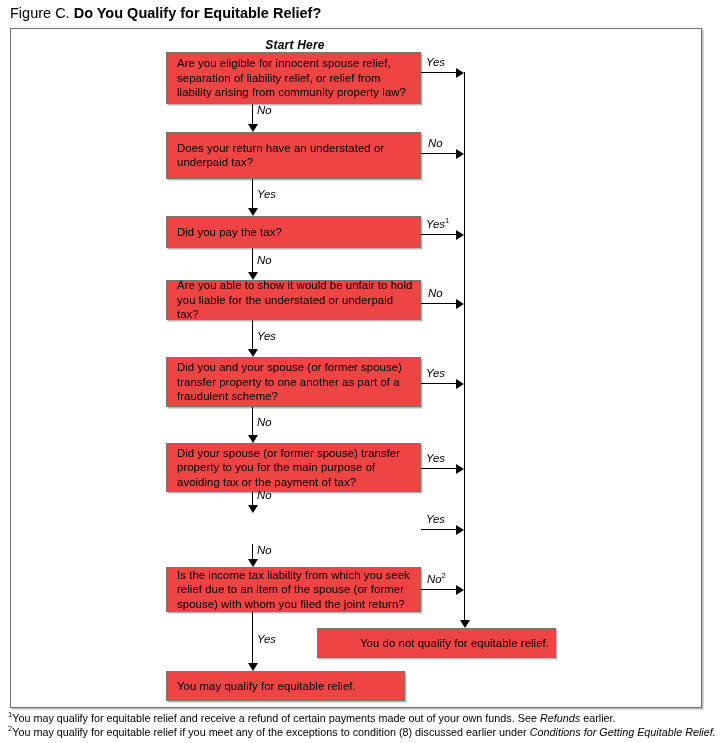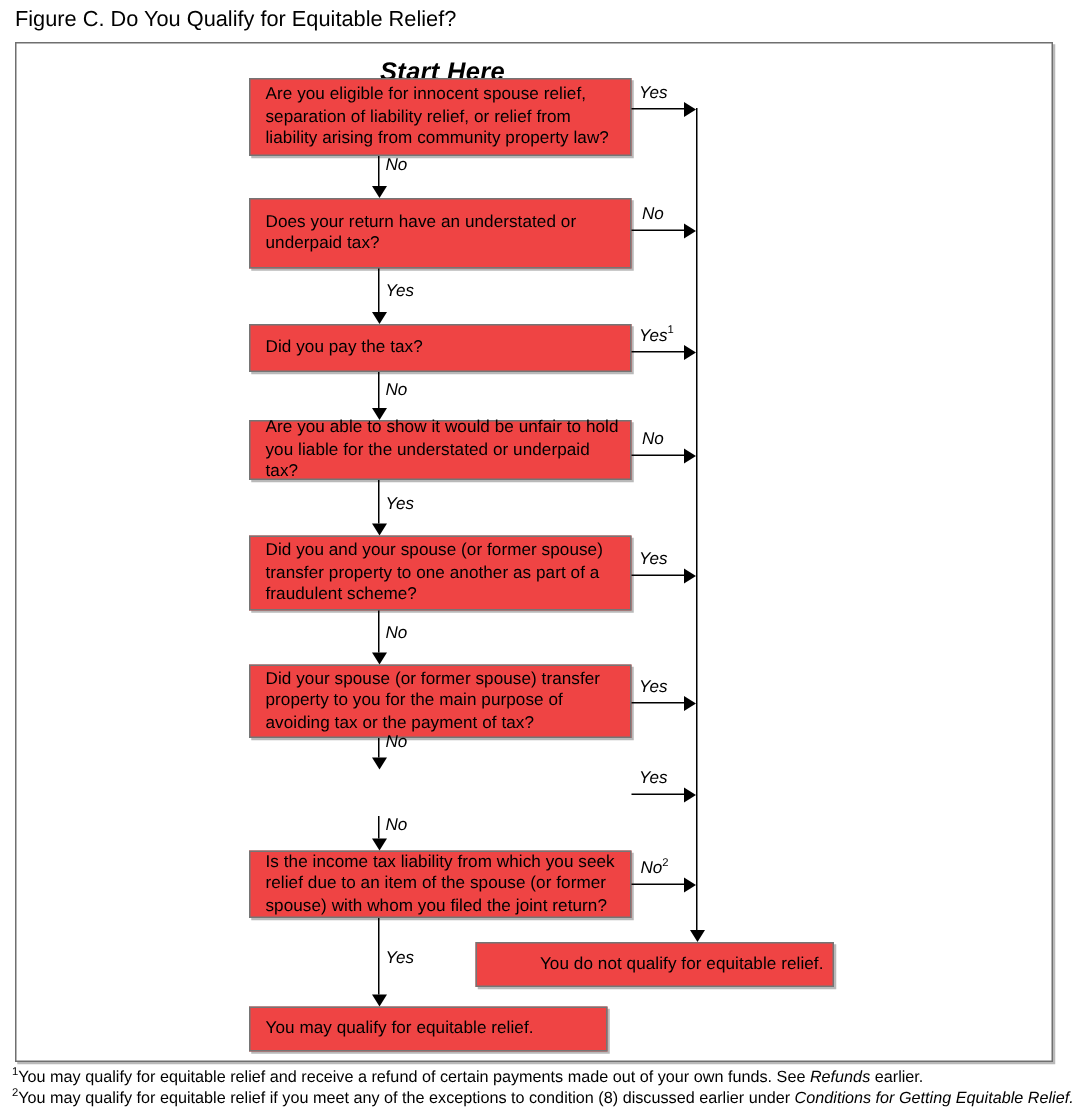--- a/index.html
+++ b/index.html
@@ -25,21 +25,21 @@
   
   #figure-title {
     position: absolute;
     left: 10px;
     top: 4px;
     font-size: 14.5px;
     line-height: 18px;
     white-space: nowrap;
   }
   #figure-title .fig-label { font-weight: normal; }
-  #figure-title .fig-name { font-weight: normal; }
+  #figure-title .fig-name { font-weight: bold; }
 
   
   #figure-frame {
     position: absolute;
     left: 10px;
     top: 28px;
     width: 692px;
     height: 680px;
     border: 1px solid #6f6f6f;
     box-sizing: border-box;
@@ -47,21 +47,21 @@
     background: #ffffff;
   }
 
   
   #start-here {
     position: absolute;
     left: 240px;
     top: 38px;
     width: 110px;
     text-align: center;
-    font-size: 17px;
+    font-size: 12px;
     font-style: italic;
     font-weight: bold;
     letter-spacing: .2px;
   }
 
   
   .node {
     position: absolute;
     box-sizing: border-box;
     border: 1px solid #757575;

